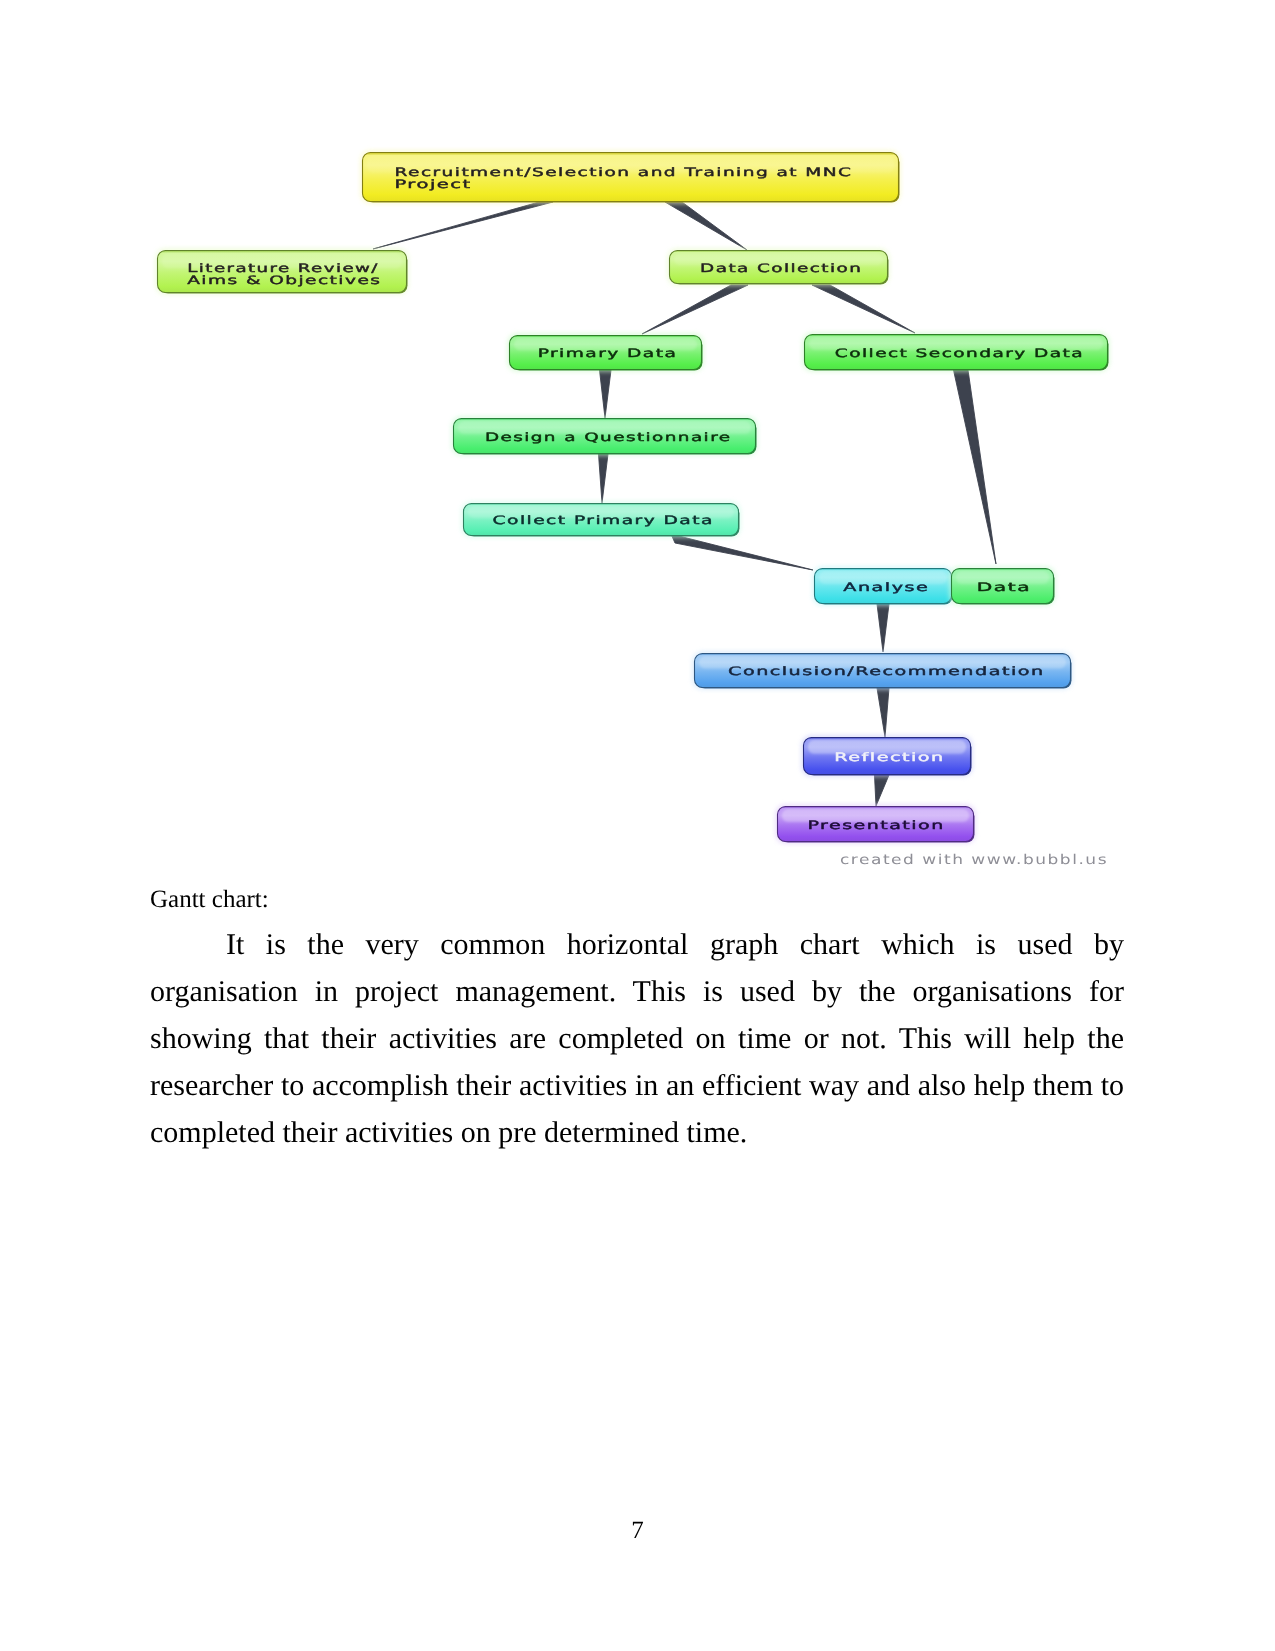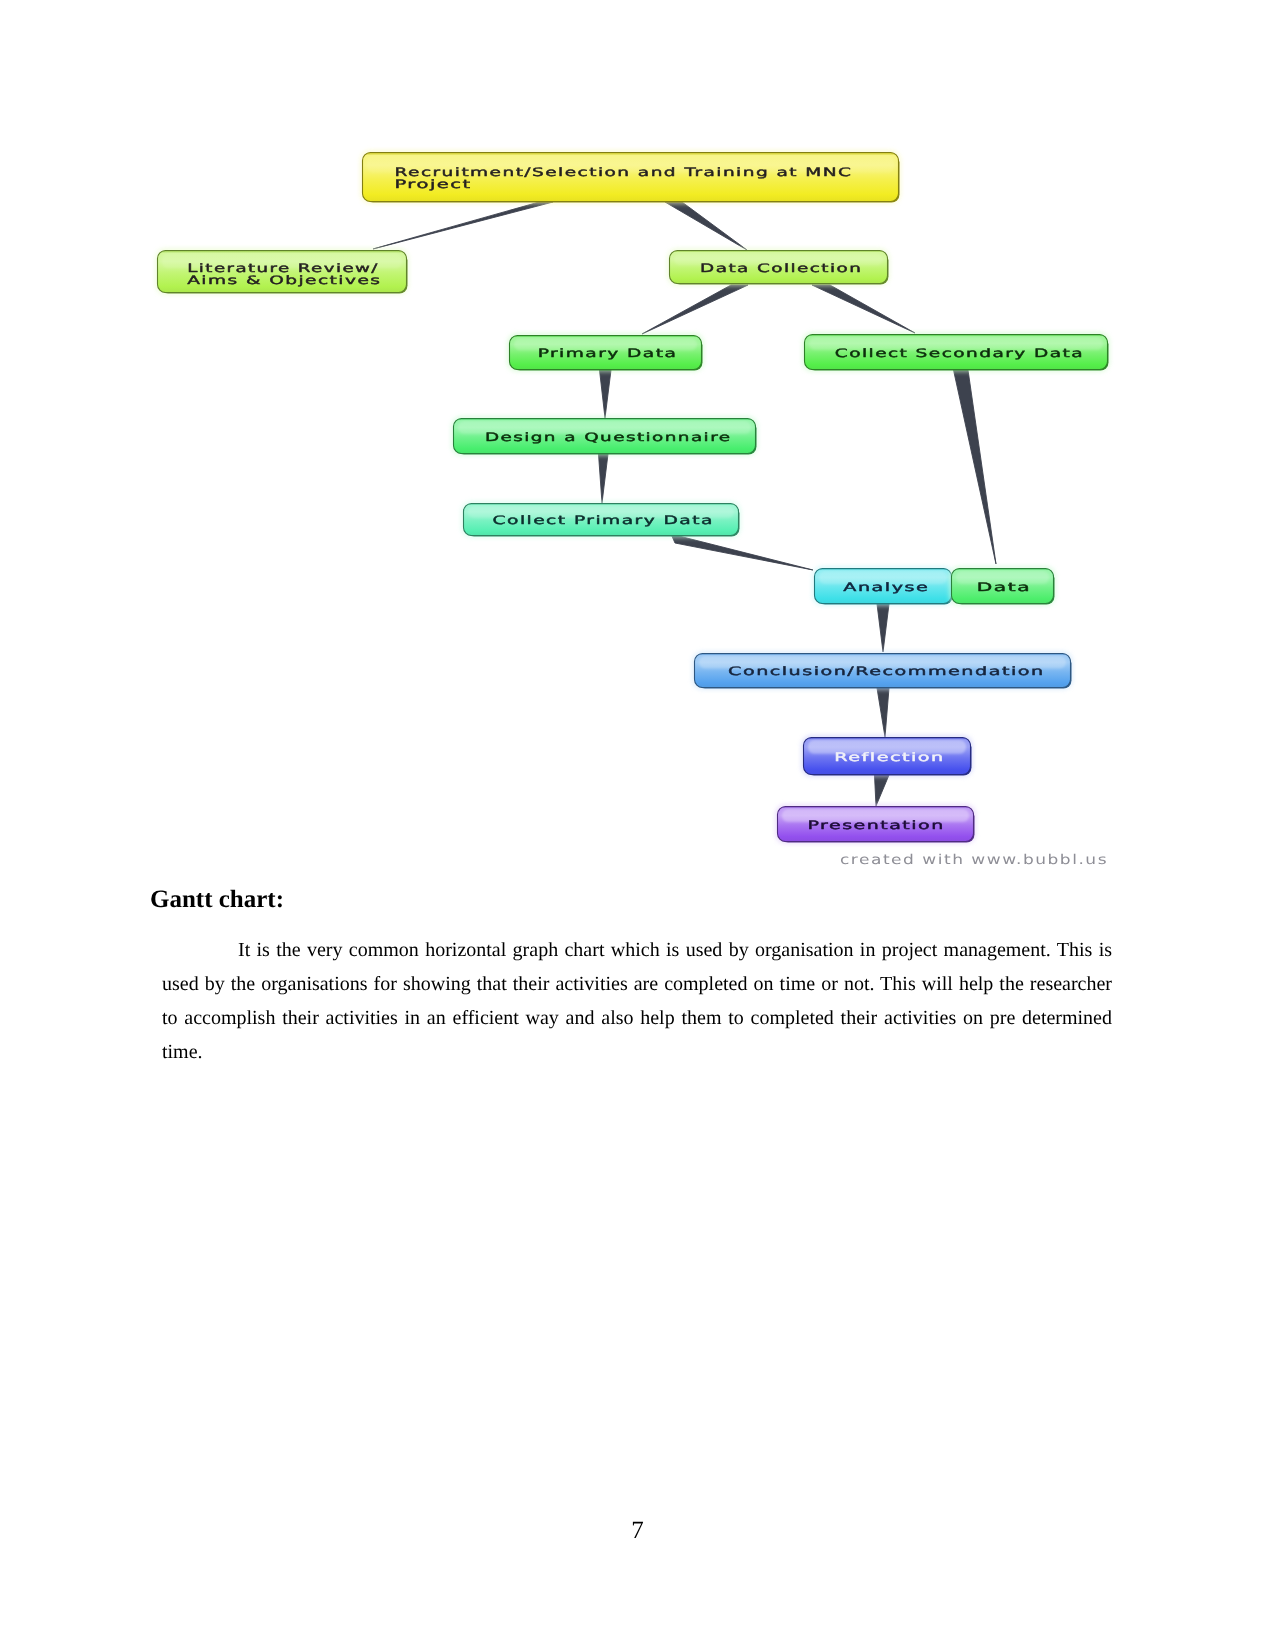--- a/index.html
+++ b/index.html
@@ -3,22 +3,22 @@
 <meta charset="utf-8">
 <title>Research Methodology - mind map page</title>
 <style>
   html,body{margin:0;padding:0;-webkit-font-smoothing:antialiased;text-rendering:geometricPrecision;}
   body{width:1275px;height:1651px;background:#ffffff;font-family:"Liberation Serif",serif;position:relative;overflow:hidden;}
   .page{position:absolute;left:0;top:0;width:1117px;height:1651px;background:#fff;}
   #diagram{position:absolute;left:0;top:0;width:1275px;height:900px;filter:blur(0.35px);}
   .node-label{font-family:"DejaVu Sans",sans-serif;font-weight:normal;paint-order:stroke;stroke-width:0.42px;stroke-linejoin:round;}
   .credit{font-family:"DejaVu Sans",sans-serif;font-weight:normal;fill:#8e8e96;}
   .body-text{position:absolute;left:150px;top:885px;width:974px;transform:translateZ(0);}
-  h2.sec{font-size:25px;font-weight:bold;margin:0;line-height:29px;}
-  p.para{font-size:20px;line-height:34px;text-align:justify;margin:12px;text-indent:76px;padding-top:7px;}
+  h2.sec{font-size:25px;font-weight:normal;margin:0;line-height:29px;}
+  p.para{font-size:30px;line-height:47px;text-align:justify;margin:0;text-indent:76px;padding-top:7px;}
   .pageno{position:absolute;left:0;top:1517px;width:1275px;text-align:center;font-size:25px;transform:translateZ(0);}
 </style>
 </head>
 <body>
 
 <div class="page">
   <svg id="diagram" viewBox="0 0 1275 900">
     <defs id="gdefs">
         <filter id="softblur" x="-40%" y="-40%" width="180%" height="180%">
           <feGaussianBlur stdDeviation="2.0"></feGaussianBlur>

